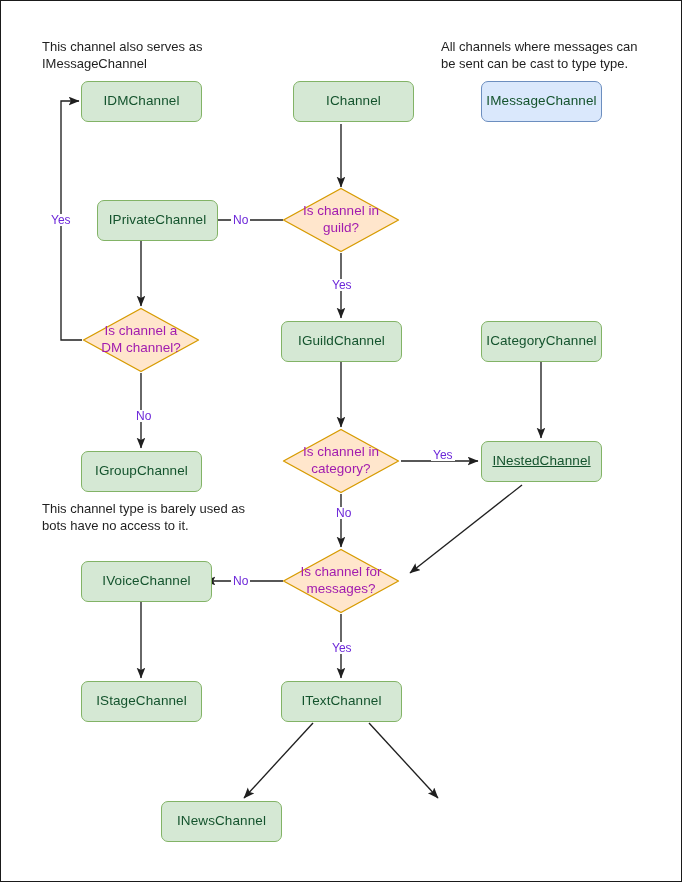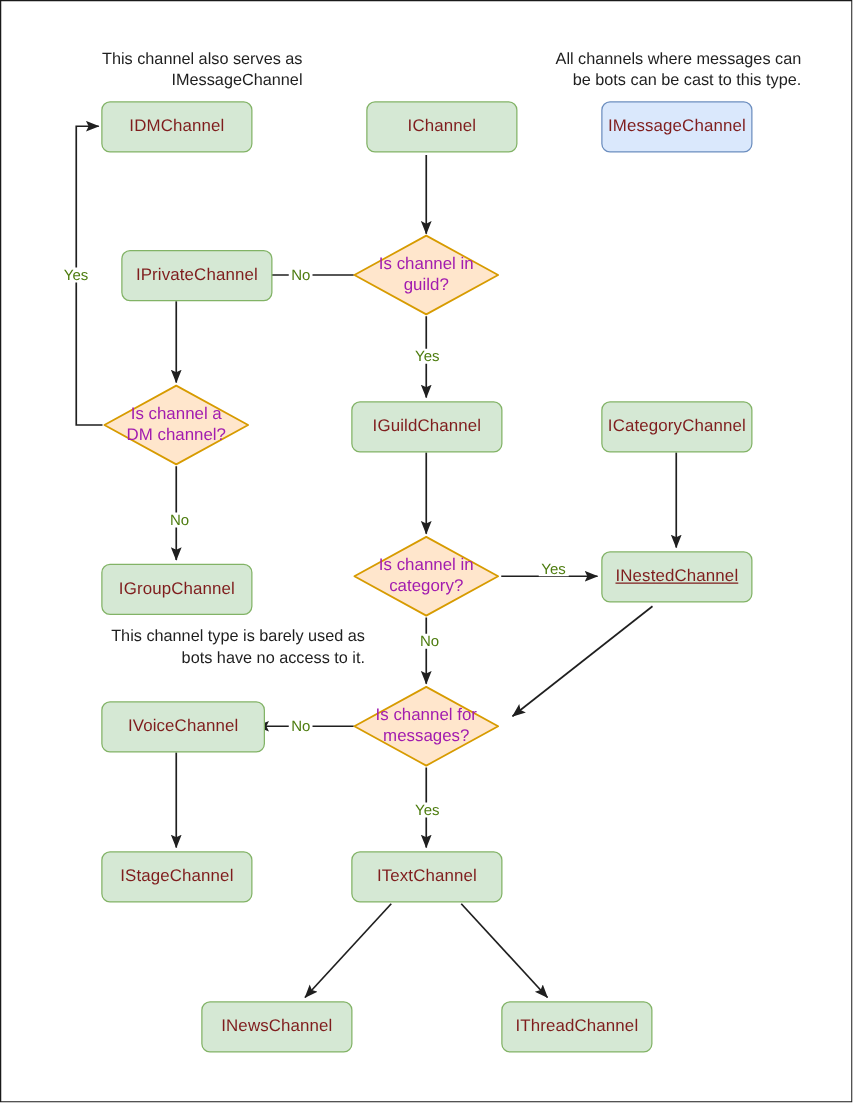--- a/index.html
+++ b/index.html
@@ -29,21 +29,21 @@
   }
   .node {
     position: absolute;
     box-sizing: border-box;
     border-radius: 7px;
     display: flex;
     align-items: center;
     justify-content: center;
     text-align: center;
     font-size: 13.5px;
-    color: #7f1d1d;
+    color: #14532d;
     line-height: 1.25;
     letter-spacing: 0.1px;
   }
   .node.green {
     background: #d5e8d4;
     border: 1.3px solid #82b366;
   }
   .node.blue {
     background: #dae8fc;
     border: 1.3px solid #6c8ebf;
@@ -67,30 +67,30 @@
     align-items: center;
     justify-content: center;
     text-align: center;
     font-size: 13.5px;
     color: #a21caf;
     line-height: 1.25;
     white-space: pre-line;
   }
   .note {
     position: absolute;
-    text-align: right;
+    text-align: left;
     font-size: 13px;
     color: #1f1f1f;
     line-height: 1.32;
     white-space: pre-line;
   }
   .edge-label {
     position: absolute;
     font-size: 12px;
-    color: #4d7c0f;
+    color: #6d28d9;
     background: #ffffff;
     padding: 0 2px;
     line-height: 1;
     text-align: center;
     white-space: nowrap;
   }
 </style>
 </head>
 <body>
 
@@ -134,21 +134,21 @@
 
       <path d="M312,722 L243,797"></path>
 
       <path d="M368,722 L437,797"></path>
     </g>
   </svg>
 
   <div class="note" style="left:41px; top:37px; width:200px;">This channel also serves as
 IMessageChannel</div>
   <div class="note" style="left:440px; top:37px; width:200px;">All channels where messages can
-be bots can be cast to this type.</div>
+be sent can be cast to type type.</div>
   <div class="note" style="left:41px; top:499px; width:250px;">This channel type is barely used as
 bots have no access to it.</div>
 
   <div class="node green" style="left:80px; top:80px; width:121px; height:41px;">IDMChannel</div>
 
   <div class="node green" style="left:292px; top:80px; width:121px; height:41px;">IChannel</div>
 
   <div class="node blue" style="left:480px; top:80px; width:121px; height:41px;">IMessageChannel</div>
 
   <div class="node green" style="left:80px; top:199px; width:121px; height:41px;margin-left:16px;">IPrivateChannel</div>
@@ -162,21 +162,20 @@
   <div class="node green" style="left:480px; top:440px; width:121px; height:41px;text-decoration:underline;">INestedChannel</div>
 
   <div class="node green" style="left:80px; top:560px; width:131px; height:41px;">IVoiceChannel</div>
 
   <div class="node green" style="left:80px; top:680px; width:121px; height:41px;">IStageChannel</div>
 
   <div class="node green" style="left:280px; top:680px; width:121px; height:41px;">ITextChannel</div>
 
   <div class="node green" style="left:160px; top:800px; width:121px; height:41px;">INewsChannel</div>
 
-  <div class="node green" style="left:400px; top:800px; width:121px; height:41px;">IThreadChannel</div>
 
   <div class="diamond-wrap" style="left:281px; top:186px; width:118px; height:66px;">
     <svg width="118" height="66" viewBox="0 0 118 66">
       <polygon points="59,1.5 116.5,33 59,64.5 1.5,33" fill="#ffe6cc" stroke="#d79b00" stroke-width="1.4" stroke-linejoin="round"></polygon>
     </svg>
     <div class="diamond-label">Is channel in
 guild?</div>
   </div>
 
   <div class="diamond-wrap" style="left:81px; top:306px; width:118px; height:66px;">

